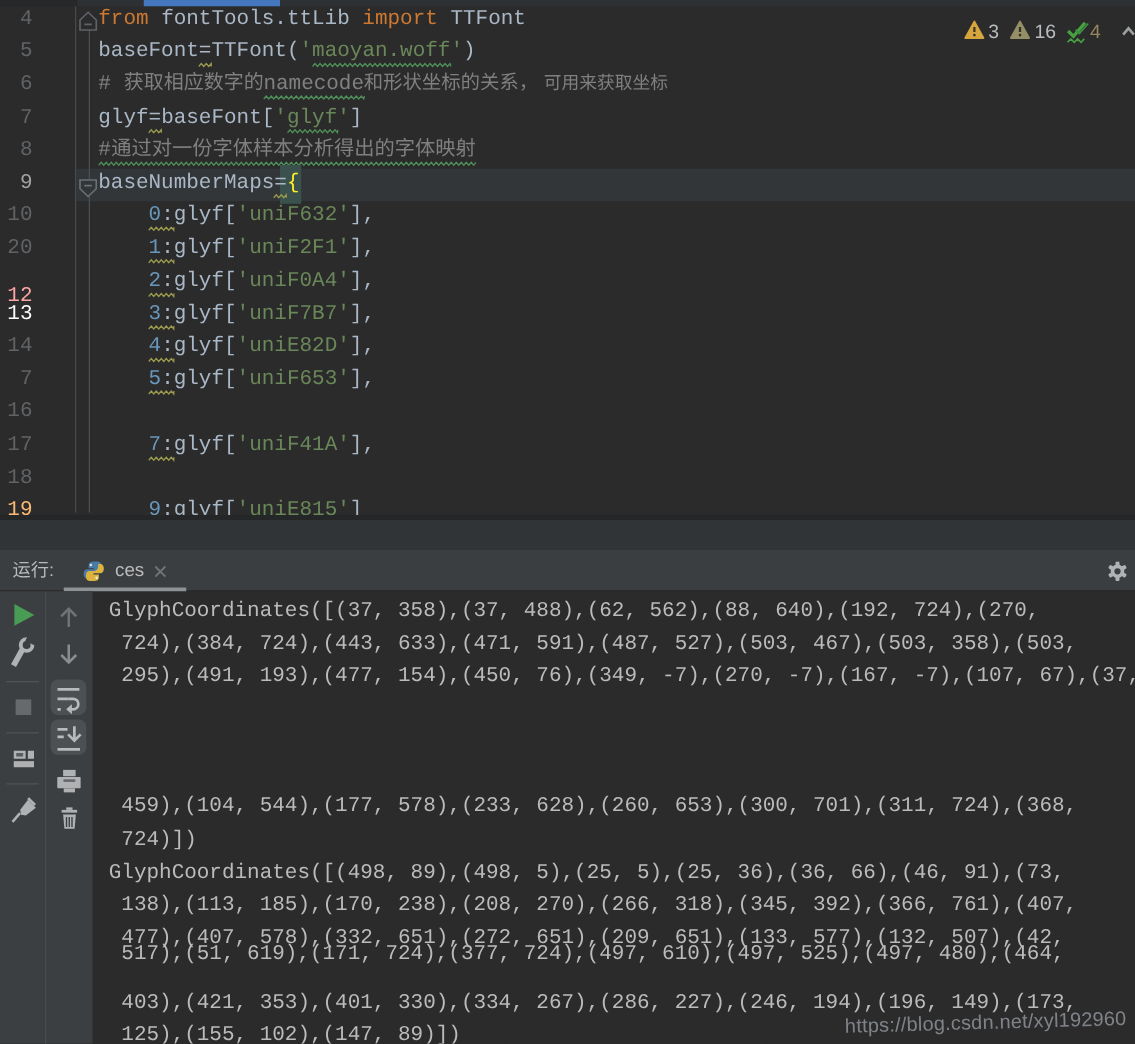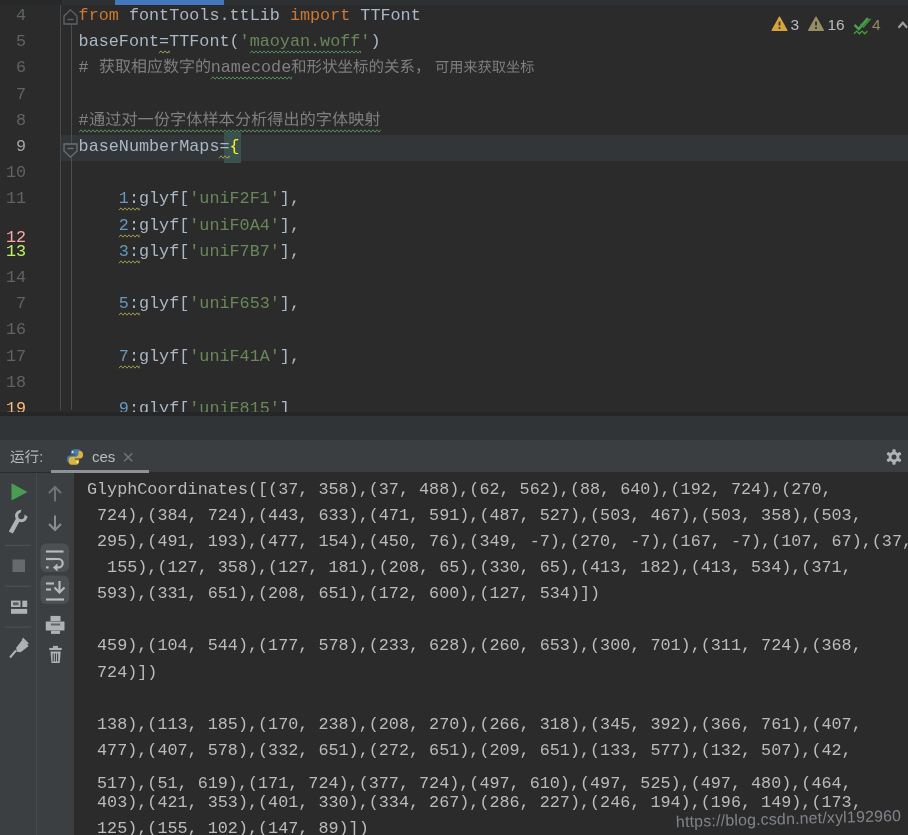--- a/index.html
+++ b/index.html
@@ -54,23 +54,23 @@
 <div class="abs" style="left:61px;top:131px;width:847px;height:26.2px;background:#333638"></div>
 <div class="abs" style="left:59.5px;top:0;width:1px;height:406px;background:#474a4c"></div>
 <div class="abs" style="left:70.5px;top:20px;width:1px;height:386px;background:#4b4f51"></div>
 <div class="gut" style="top:-1.0px;color:#606366">4</div>
 <div class="gut" style="top:25.2px;color:#606366">5</div>
 <div class="gut" style="top:51.4px;color:#606366">6</div>
 <div class="gut" style="top:77.6px;color:#606366">7</div>
 <div class="gut" style="top:103.8px;color:#606366">8</div>
 <div class="gut" style="top:130.0px;color:#a4a3a3">9</div>
 <div class="gut" style="top:156.2px;color:#606366">10</div>
-<div class="gut" style="top:182.4px;color:#606366">11</div>
+<div class="gut" style="top:182.4px;color:#606366">20</div>
 <div class="gut" style="top:221px;color:#fca5a5">12</div>
-<div class="gut" style="top:234.8px;color:#bef264">13</div>
+<div class="gut" style="top:234.8px;color:#ffffff">13</div>
 <div class="gut" style="top:261.0px;color:#606366">14</div>
 <div class="gut" style="top:287.2px;color:#606366">7</div>
 <div class="gut" style="top:313.4px;color:#606366">16</div>
 <div class="gut" style="top:339.6px;color:#606366">17</div>
 <div class="gut" style="top:365.8px;color:#606366">18</div>
 <div class="gut" style="top:392.0px;color:#fdba74">19</div>
 <svg class="abs" style="left:63px;top:4px" width="16" height="22">
 <path d="M1 8 L7.5 1.8 L14 8 V16 H1 Z" fill="#2b2b2b" stroke="#5f646a" stroke-width="1.3"></path>
 <path d="M4.5 11.5 H10.5" stroke="#5f646a" stroke-width="1.3"></path>
     </svg>
@@ -112,20 +112,25 @@
           <g fill="currentColor" transform="translate(0,4) scale(0.014200,-0.014200)">
             <use href="#g14" x="0"></use>
             <use href="#g15" x="1000"></use>
             <use href="#g16" x="2000"></use>
             <use href="#g0" x="3000"></use>
             <use href="#g1" x="4000"></use>
             <use href="#g10" x="5000"></use>
             <use href="#g11" x="6000"></use>
           </g>
         </svg></span></div>
+<div class="cl" style="top:77.6px">glyf<span class="rel ">=<svg class="wv" width="10.1" height="5" style="bottom:-4px">
+          <path d="M0 3.2 L2.0 0.8 L4.0 3.2 L6.0 0.8 L8.0 3.2 L10.0 0.8 L10.1 3.2" fill="none" stroke="#9b9b4f" stroke-width="1"></path>
+        </svg></span>baseFont[<span class="str">'<span class="rel str">glyf<svg class="wv" width="40.3" height="5" style="bottom:-4px">
+            <path d="M0 3.2 L2.0 0.8 L4.0 3.2 L6.0 0.8 L8.0 3.2 L10.0 0.8 L12.0 3.2 L14.0 0.8 L16.0 3.2 L18.0 0.8 L20.0 3.2 L22.0 0.8 L24.0 3.2 L26.0 0.8 L28.0 3.2 L30.0 0.8 L32.0 3.2 L34.0 0.8 L36.0 3.2 L38.0 0.8 L40.0 3.2 L40.3 0.8" fill="none" stroke="#4f8f5a" stroke-width="1"></path>
+          </svg></span>'</span>]</div>
 <div class="cl" style="top:103.8px"><span class="rel cm">#<svg class="k" width="291.60" height="4" aria-hidden="true">
           <g fill="currentColor" transform="translate(0,4) scale(0.016200,-0.016200)">
             <use href="#g17" x="0"></use>
             <use href="#g18" x="1000"></use>
             <use href="#g19" x="2000"></use>
             <use href="#g20" x="3000"></use>
             <use href="#g21" x="4000"></use>
             <use href="#g5" x="5000"></use>
             <use href="#g22" x="6000"></use>
             <use href="#g23" x="7000"></use>
@@ -139,29 +144,35 @@
             <use href="#g22" x="15000"></use>
             <use href="#g29" x="16000"></use>
             <use href="#g30" x="17000"></use>
           </g>
         </svg><svg class="wv" width="301.7" height="5" style="bottom:-4px">
           <path d="M0 3.2 L2.0 0.8 L4.0 3.2 L6.0 0.8 L8.0 3.2 L10.0 0.8 L12.0 3.2 L14.0 0.8 L16.0 3.2 L18.0 0.8 L20.0 3.2 L22.0 0.8 L24.0 3.2 L26.0 0.8 L28.0 3.2 L30.0 0.8 L32.0 3.2 L34.0 0.8 L36.0 3.2 L38.0 0.8 L40.0 3.2 L42.0 0.8 L44.0 3.2 L46.0 0.8 L48.0 3.2 L50.0 0.8 L52.0 3.2 L54.0 0.8 L56.0 3.2 L58.0 0.8 L60.0 3.2 L62.0 0.8 L64.0 3.2 L66.0 0.8 L68.0 3.2 L70.0 0.8 L72.0 3.2 L74.0 0.8 L76.0 3.2 L78.0 0.8 L80.0 3.2 L82.0 0.8 L84.0 3.2 L86.0 0.8 L88.0 3.2 L90.0 0.8 L92.0 3.2 L94.0 0.8 L96.0 3.2 L98.0 0.8 L100.0 3.2 L102.0 0.8 L104.0 3.2 L106.0 0.8 L108.0 3.2 L110.0 0.8 L112.0 3.2 L114.0 0.8 L116.0 3.2 L118.0 0.8 L120.0 3.2 L122.0 0.8 L124.0 3.2 L126.0 0.8 L128.0 3.2 L130.0 0.8 L132.0 3.2 L134.0 0.8 L136.0 3.2 L138.0 0.8 L140.0 3.2 L142.0 0.8 L144.0 3.2 L146.0 0.8 L148.0 3.2 L150.0 0.8 L152.0 3.2 L154.0 0.8 L156.0 3.2 L158.0 0.8 L160.0 3.2 L162.0 0.8 L164.0 3.2 L166.0 0.8 L168.0 3.2 L170.0 0.8 L172.0 3.2 L174.0 0.8 L176.0 3.2 L178.0 0.8 L180.0 3.2 L182.0 0.8 L184.0 3.2 L186.0 0.8 L188.0 3.2 L190.0 0.8 L192.0 3.2 L194.0 0.8 L196.0 3.2 L198.0 0.8 L200.0 3.2 L202.0 0.8 L204.0 3.2 L206.0 0.8 L208.0 3.2 L210.0 0.8 L212.0 3.2 L214.0 0.8 L216.0 3.2 L218.0 0.8 L220.0 3.2 L222.0 0.8 L224.0 3.2 L226.0 0.8 L228.0 3.2 L230.0 0.8 L232.0 3.2 L234.0 0.8 L236.0 3.2 L238.0 0.8 L240.0 3.2 L242.0 0.8 L244.0 3.2 L246.0 0.8 L248.0 3.2 L250.0 0.8 L252.0 3.2 L254.0 0.8 L256.0 3.2 L258.0 0.8 L260.0 3.2 L262.0 0.8 L264.0 3.2 L266.0 0.8 L268.0 3.2 L270.0 0.8 L272.0 3.2 L274.0 0.8 L276.0 3.2 L278.0 0.8 L280.0 3.2 L282.0 0.8 L284.0 3.2 L286.0 0.8 L288.0 3.2 L290.0 0.8 L292.0 3.2 L294.0 0.8 L296.0 3.2 L298.0 0.8 L300.0 3.2 L301.7 0.8" fill="none" stroke="#4f8f5a" stroke-width="1"></path>
         </svg></span></div>
 <div class="cl" style="top:130.0px">baseNumberMaps<span class="rel ">=<svg class="wv" width="10.1" height="5" style="bottom:-4px">
           <path d="M0 3.2 L2.0 0.8 L4.0 3.2 L6.0 0.8 L8.0 3.2 L10.0 0.8 L10.1 3.2" fill="none" stroke="#9b9b4f" stroke-width="1"></path>
         </svg></span><span style="background:#3b514d;color:#ffef28;padding:5.4px 1px 7px 6px;margin-left:-6px">{</span></div>
+<div class="cl" style="top:156.2px">    <span class="rel "><span class="num">0</span>:<svg class="wv" width="20.1" height="5" style="bottom:-4px">
+          <path d="M0 3.2 L2.0 0.8 L4.0 3.2 L6.0 0.8 L8.0 3.2 L10.0 0.8 L12.0 3.2 L14.0 0.8 L16.0 3.2 L18.0 0.8 L20.0 3.2 L20.1 0.8" fill="none" stroke="#9b9b4f" stroke-width="1"></path>
+        </svg></span>glyf[<span class="str">'uniF632'</span>],</div>
 <div class="cl" style="top:182.4px">    <span class="rel "><span class="num">1</span>:<svg class="wv" width="20.1" height="5" style="bottom:-4px">
           <path d="M0 3.2 L2.0 0.8 L4.0 3.2 L6.0 0.8 L8.0 3.2 L10.0 0.8 L12.0 3.2 L14.0 0.8 L16.0 3.2 L18.0 0.8 L20.0 3.2 L20.1 0.8" fill="none" stroke="#9b9b4f" stroke-width="1"></path>
         </svg></span>glyf[<span class="str">'uniF2F1'</span>],</div>
 <div class="cl" style="top:208.6px">    <span class="rel "><span class="num">2</span>:<svg class="wv" width="20.1" height="5" style="bottom:-4px">
           <path d="M0 3.2 L2.0 0.8 L4.0 3.2 L6.0 0.8 L8.0 3.2 L10.0 0.8 L12.0 3.2 L14.0 0.8 L16.0 3.2 L18.0 0.8 L20.0 3.2 L20.1 0.8" fill="none" stroke="#9b9b4f" stroke-width="1"></path>
         </svg></span>glyf[<span class="str">'uniF0A4'</span>],</div>
 <div class="cl" style="top:234.8px">    <span class="rel "><span class="num">3</span>:<svg class="wv" width="20.1" height="5" style="bottom:-4px">
           <path d="M0 3.2 L2.0 0.8 L4.0 3.2 L6.0 0.8 L8.0 3.2 L10.0 0.8 L12.0 3.2 L14.0 0.8 L16.0 3.2 L18.0 0.8 L20.0 3.2 L20.1 0.8" fill="none" stroke="#9b9b4f" stroke-width="1"></path>
         </svg></span>glyf[<span class="str">'uniF7B7'</span>],</div>
+<div class="cl" style="top:261.0px">    <span class="rel "><span class="num">4</span>:<svg class="wv" width="20.1" height="5" style="bottom:-4px">
+          <path d="M0 3.2 L2.0 0.8 L4.0 3.2 L6.0 0.8 L8.0 3.2 L10.0 0.8 L12.0 3.2 L14.0 0.8 L16.0 3.2 L18.0 0.8 L20.0 3.2 L20.1 0.8" fill="none" stroke="#9b9b4f" stroke-width="1"></path>
+        </svg></span>glyf[<span class="str">'uniE82D'</span>],</div>
 <div class="cl" style="top:287.2px">    <span class="rel "><span class="num">5</span>:<svg class="wv" width="20.1" height="5" style="bottom:-4px">
           <path d="M0 3.2 L2.0 0.8 L4.0 3.2 L6.0 0.8 L8.0 3.2 L10.0 0.8 L12.0 3.2 L14.0 0.8 L16.0 3.2 L18.0 0.8 L20.0 3.2 L20.1 0.8" fill="none" stroke="#9b9b4f" stroke-width="1"></path>
         </svg></span>glyf[<span class="str">'uniF653'</span>],</div>
 <div class="cl" style="top:339.6px">    <span class="rel "><span class="num">7</span>:<svg class="wv" width="20.1" height="5" style="bottom:-4px">
           <path d="M0 3.2 L2.0 0.8 L4.0 3.2 L6.0 0.8 L8.0 3.2 L10.0 0.8 L12.0 3.2 L14.0 0.8 L16.0 3.2 L18.0 0.8 L20.0 3.2 L20.1 0.8" fill="none" stroke="#9b9b4f" stroke-width="1"></path>
         </svg></span>glyf[<span class="str">'uniF41A'</span>],</div>
 <div class="cl" style="top:392.0px">    <span class="rel "><span class="num">9</span>:</span>glyf[<span class="str">'uniE815'</span>]</div>
 <svg class="abs" style="left:762px;top:8px" width="146" height="24">
 <path d="M17.5 5.3 L24.7 18.3 H10.3 Z" fill="#d7a53d" stroke="#d7a53d" stroke-width="1.6" stroke-linejoin="round"></path>
 <path d="M17.5 9.6 v4" stroke="#3c3526" stroke-width="1.8"></path>
@@ -212,27 +223,26 @@
         <rect x="6.4" y="0.2" width="3.2" height="3.6" rx="1" transform="rotate(240 8 8)"></rect>
         <rect x="6.4" y="0.2" width="3.2" height="3.6" rx="1" transform="rotate(300 8 8)"></rect>
       </g>
       <circle cx="8" cy="8" r="2.5" fill="#3c3f41"></circle>
     </svg>
 </div>
 <div class="abs" style="left:0;top:472.5px;width:908px;height:362.5px;background:#2b2b2b;overflow:hidden">
 <div class="co" style="top:4.50px">GlyphCoordinates([(37, 358),(37, 488),(62, 562),(88, 640),(192, 724),(270,</div>
 <div class="co" style="top:30.58px"> 724),(384, 724),(443, 633),(471, 591),(487, 527),(503, 467),(503, 358),(503,</div>
 <div class="co" style="top:56.66px"> 295),(491, 193),(477, 154),(450, 76),(349, -7),(270, -7),(167, -7),(107, 67),(37,</div>
-<div class="co" style="top:82.74px">  155),(127, 358),(127, 181),(208, 65),(330, 65),(413, 182),(413, 534),(371,</div>
-<div class="co" style="top:108.82px"> 593),(331, 651),(208, 651),(172, 600),(127, 534)])</div>
 <div class="co" style="top:160.98px"> 459),(104, 544),(177, 578),(233, 628),(260, 653),(300, 701),(311, 724),(368,</div>
 <div class="co" style="top:187.06px"> 724)])</div>
+<div class="co" style="top:213.14px">GlyphCoordinates([(498, 89),(498, 5),(25, 5),(25, 36),(36, 66),(46, 91),(73,</div>
 <div class="co" style="top:239.22px"> 138),(113, 185),(170, 238),(208, 270),(266, 318),(345, 392),(366, 761),(407,</div>
 <div class="co" style="top:265.30px"> 477),(407, 578),(332, 651),(272, 651),(209, 651),(133, 577),(132, 507),(42,</div>
-<div class="co" style="top:298px"> 517),(51, 619),(171, 724),(377, 724),(497, 610),(497, 525),(497, 480),(464,</div>
+<div class="co" style="top:278px"> 517),(51, 619),(171, 724),(377, 724),(497, 610),(497, 525),(497, 480),(464,</div>
 <div class="co" style="top:317.46px"> 403),(421, 353),(401, 330),(334, 267),(286, 227),(246, 194),(196, 149),(173,</div>
 <div class="co" style="top:343.54px"> 125),(155, 102),(147, 89)])</div>
 </div>
 <div class="abs" style="left:0;top:472.5px;width:74px;height:362.5px;background:#3c3f41">
 <div class="abs" style="left:36px;top:0;width:1px;height:363px;background:#474b4d"></div>
 <svg class="abs" style="left:0;top:3.5px" width="74" height="200">
       <path d="M5 69.3 H31" stroke="#515456" stroke-width="1"></path>
       <path d="M5 110.2 H31" stroke="#515456" stroke-width="1"></path>
       <path d="M5 151.1 H31" stroke="#515456" stroke-width="1"></path>
       <path d="M11.5 7.2 L27.5 15.9 L11.5 24.6 Z" fill="#499c54"></path>

